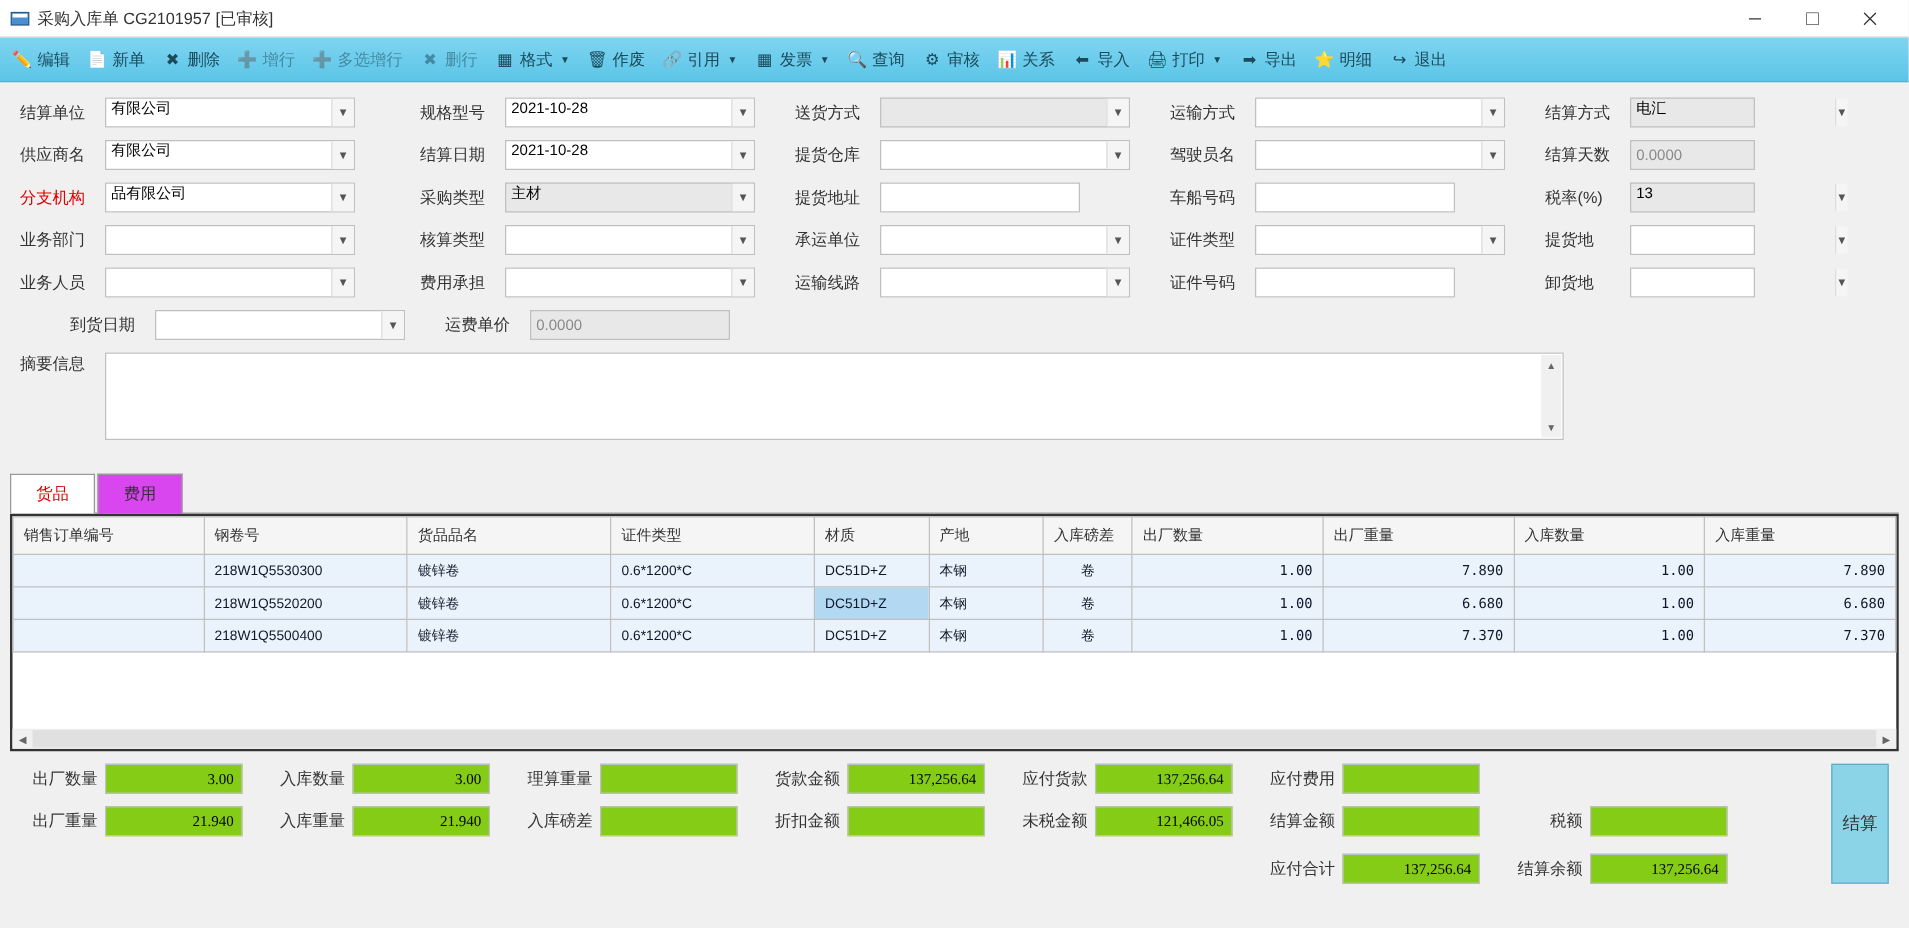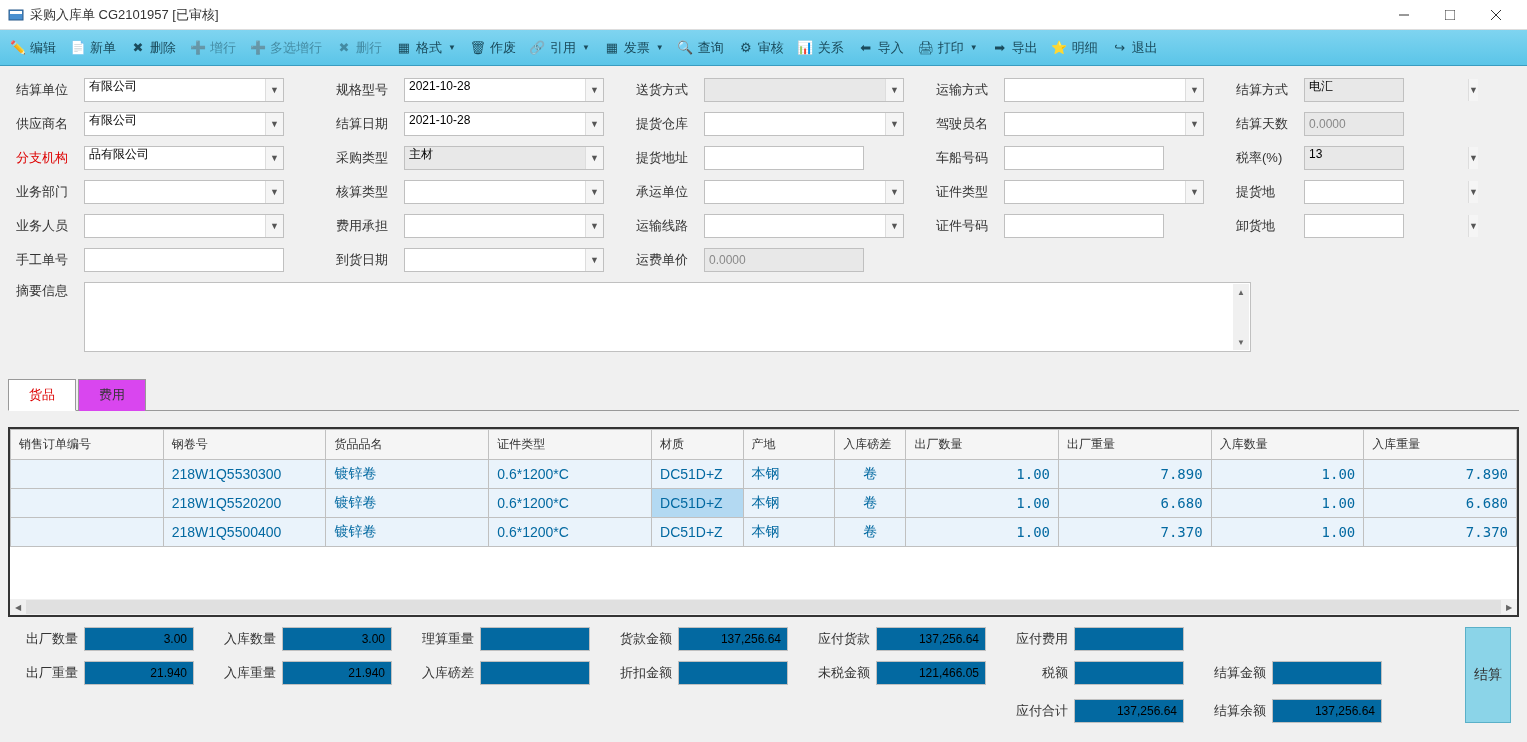--- a/index.html
+++ b/index.html
@@ -23,40 +23,40 @@
 .form-input.disabled { background: #e8e8e8; color: #888; }
 .form-combo { width: 200px; height: 24px; border: 1px solid #c0c0c0; background: #fff; display: flex; align-items: flex-start; position: relative; }
 .form-combo.disabled { background: #e8e8e8; }
 .form-combo input { border: none; flex: 1; padding: 0 4px; font-size: 12px; background: transparent; outline: none; }
 .form-combo .dd-btn { width: 18px; height: 22px; display: flex; align-items: center; justify-content: center; background: #f5f5f5; border-left: 1px solid #ddd; cursor: pointer; font-size: 9px; color: #555; }
 .form-combo.narrow { width: 100px; }
 .summary-row { display: flex; align-items: flex-start; }
 .summary-box { flex: 1; height: 70px; border: 1px solid #c0c0c0; background: #fff; margin-left: 0; position: relative; }
 .summary-scroll { position: absolute; right: 1px; top: 1px; bottom: 1px; width: 16px; background: #f0f0f0; }
 .summary-scroll .sbtn { height: 16px; display:flex;align-items:center;justify-content:center;font-size:8px;color:#666; }
-.tabs-area { margin: 8px 8px 16px 8px; }
+.tabs-area { margin: 8px 8px 0 8px; }
 .tab-strip { display: flex; border-bottom: 1px solid #999; }
 .tab { padding: 6px 20px; border: 1px solid #999; border-bottom: none; background: #d946ef; margin-right: 2px; cursor: pointer; font-size: 13px; position: relative; top: 1px; }
 .tab.active { background: #fff; color: #d00; border-bottom: 1px solid #fff; }
 .grid-wrap { border: 2px solid #333; margin: 0 8px; background: #fff; height: 190px; position: relative; }
 .grid { border-collapse: collapse; width: 100%; }
 .grid th { background: #f5f5f5; border: 1px solid #c0c0c0; padding: 6px 8px; font-weight: normal; font-size: 12px; text-align: left; color: #333; }
-.grid td { border: 1px solid #c0c0c0; padding: 5px 8px; font-size: 14px; color: #0369a1; }
+.grid td { border: 1px solid #c0c0c0; padding: 5px 8px; font-size: 11px; color: #0f172a; }
 .grid td.num { text-align: right; font-family: Consolas, monospace; }
 .grid td.ctr { text-align: center; }
 .grid tr.row td { background: #eaf3fb; }
 .grid td.sel { background: #b3d9f2 !important; }
 .grid-hscroll { position: absolute; bottom: 0; left: 0; right: 0; height: 16px; background: #f0f0f0; display:flex; align-items:center; }
 .grid-hscroll .sbtn { width:16px;height:16px;display:flex;align-items:center;justify-content:center;font-size:8px;color:#666; }
 .grid-hscroll .strack { flex:1; background:#e0e0e0; height:14px; }
 .totals { padding: 10px 16px; display: flex; flex-direction: column; gap: 10px; }
 .totals-row { display: flex; align-items: center; gap: 0; }
 .tgroup { display: flex; align-items: center; width: 198px; }
 .tlabel { width: 68px; font-size: 13px; text-align: right; padding-right: 6px; }
-.tinput { width: 110px; height: 24px; border: 1px solid #c0c0c0; background: #0369a1; padding: 0 6px; font-size: 12px; text-align: right; font-family: Liberation Sans, sans-serif; }
+.tinput { width: 110px; height: 24px; border: 1px solid #c0c0c0; background: #84cc16; padding: 0 6px; font-size: 12px; text-align: right; font-family: Liberation Serif, serif; }
 .calc-btn { width: 46px; height: 96px; background: #8bd4e8; border: 1px solid #5ab0c8; display: flex; align-items: center; justify-content: center; font-size: 14px; cursor: pointer; margin-left: 10px; }
 </style>
 </head>
 <body>
 
 <div class="titlebar">
   <svg class="title-icon" viewBox="0 0 16 16">
       <rect x="1" y="3" width="14" height="10" fill="#4a90d0" stroke="#2a5a8a"></rect>
       <rect x="2" y="4" width="12" height="3" fill="#fff"></rect>
     </svg>
@@ -348,24 +348,20 @@
       <div style="width:20px"></div>
       <div class="form-group" style="width:190px">
     <div class="form-label ">卸货地</div>
     <div class="form-combo  narrow">
       <input value="" style="">
       <div class="dd-btn">▼</div>
     </div>
   </div>
     </div>
   <div class="form-row" id="fr6">
-      <div class="form-group">
-        <div class="form-label">手工单号</div>
-        <input class="form-input" style="width: 200px;">
-      </div>
       <div style="width:40px"></div>
       <div class="form-group" style="">
     <div class="form-label ">到货日期</div>
     <div class="form-combo  ">
       <input value="" style="">
       <div class="dd-btn">▼</div>
     </div>
   </div>
       <div style="width:20px"></div>
       <div class="form-group">
@@ -502,25 +498,25 @@
           </div>
           <div class="tgroup">
             <div class="tlabel">折扣金额</div>
             <input class="tinput" value="" style="">
           </div>
           <div class="tgroup">
             <div class="tlabel">未税金额</div>
             <input class="tinput" value="121,466.05" style="">
           </div>
           <div class="tgroup">
+            <div class="tlabel">结算金额</div>
+            <input class="tinput" value="" style="">
+          </div>
+          <div class="tgroup">
             <div class="tlabel">税额</div>
-            <input class="tinput" value="" style="">
-          </div>
-          <div class="tgroup">
-            <div class="tlabel">结算金额</div>
             <input class="tinput" value="" style="">
           </div>
         </div>
       <div class="totals-row" id="tr3" style="margin-top:14px">
           <div style="width:990px"></div>
           <div class="tgroup">
             <div class="tlabel">应付合计</div>
             <input class="tinput" value="137,256.64" style="">
           </div>
           <div class="tgroup">

